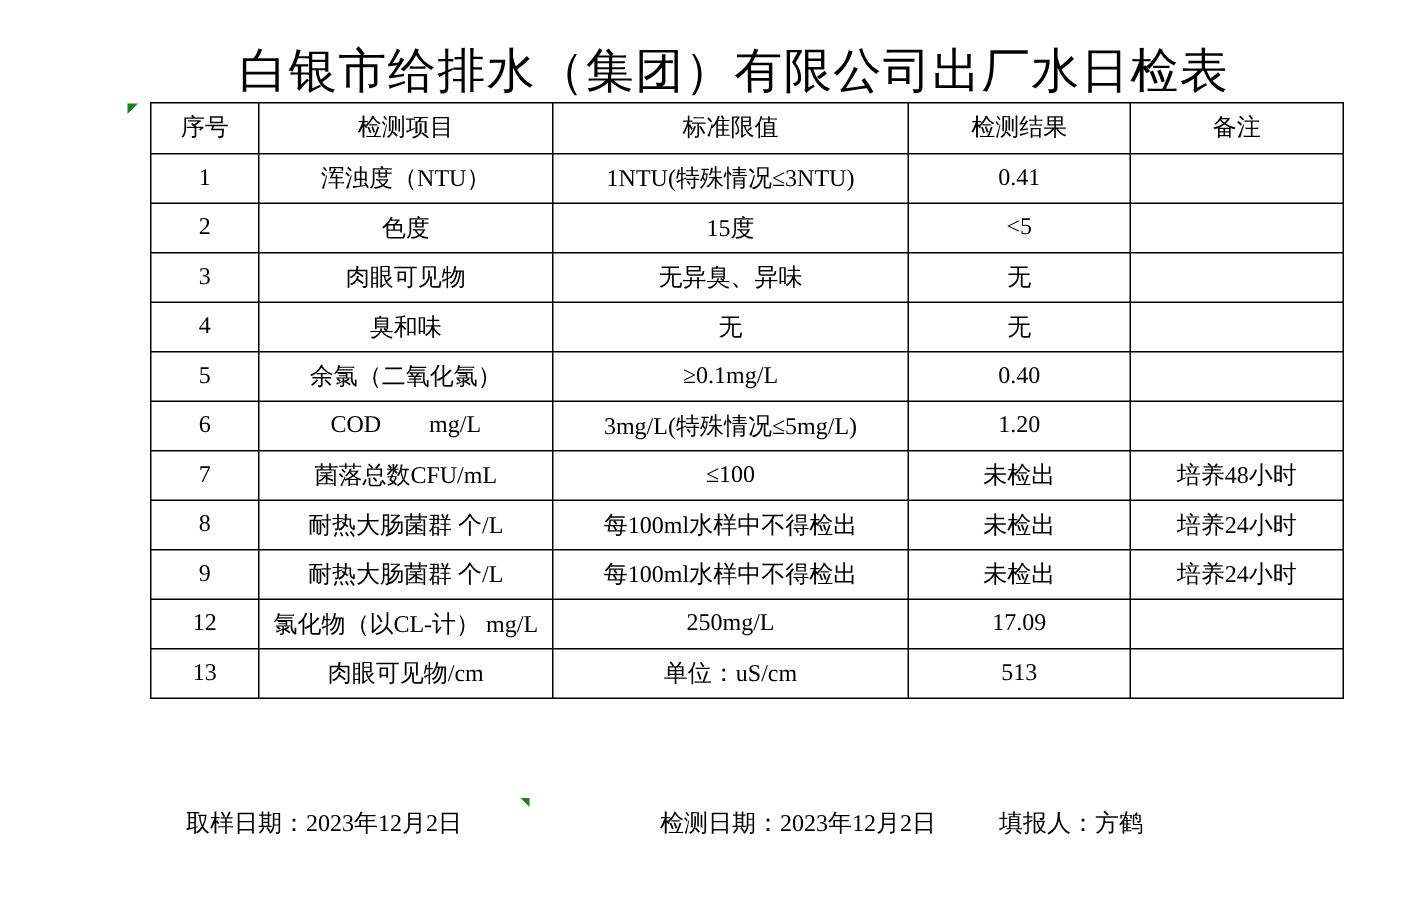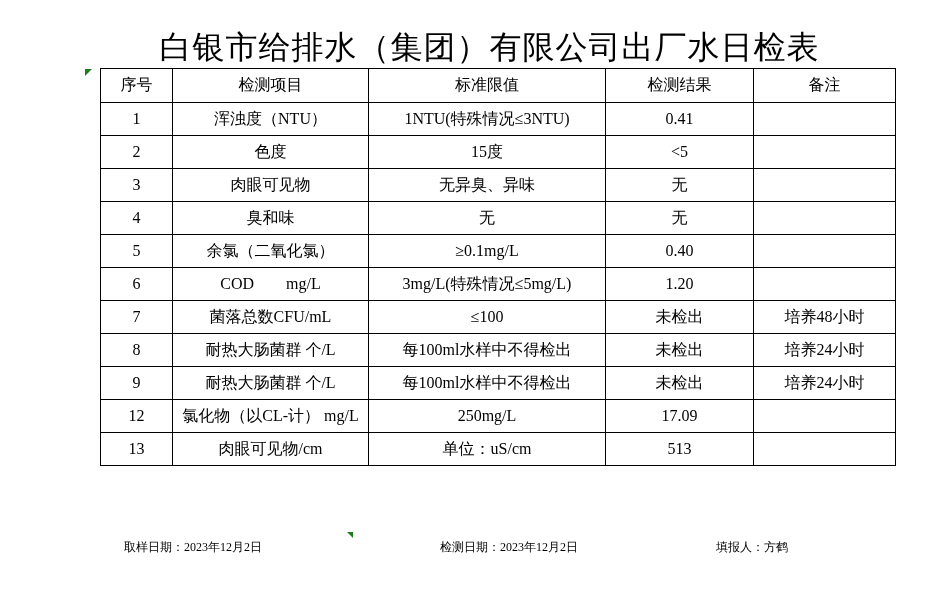--- a/index.html
+++ b/index.html
@@ -39,26 +39,26 @@
     font-weight: normal;
     padding: 0 2px;
     white-space: pre-wrap;
     overflow: hidden;
   }
   .check-table thead tr { height: 34px; }
   .check-table tbody tr { height: 33px; }
   .footer-item {
     position: absolute;
     top: 539px;
-    font-size: 12px;
+    font-size: 16px;
     white-space: nowrap;
   }
   .footer-sampling { left: 124px; }
   .footer-testing  { left: 440px; }
-  .footer-reporter { left: 716px; }
+  .footer-reporter { left: 666px; }
   .corner-marker {
     position: absolute;
     width: 0;
     height: 0;
   }
   .corner-marker-top {
     left: 85px;
     top: 69px;
     border-top: 7px solid var(--marker-green, #1e7d1e);
     border-right: 7px solid transparent;

